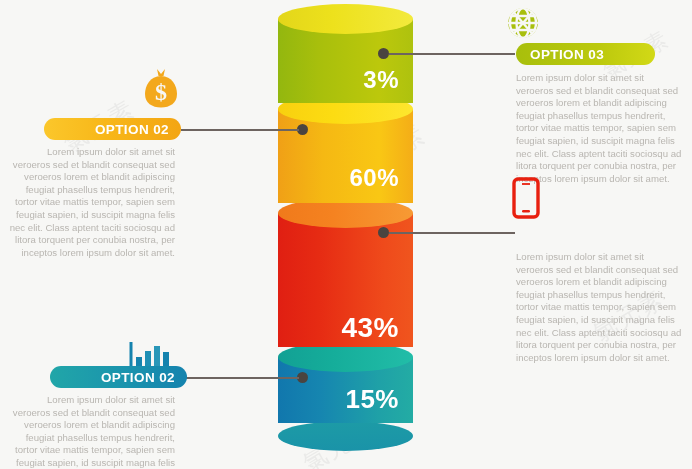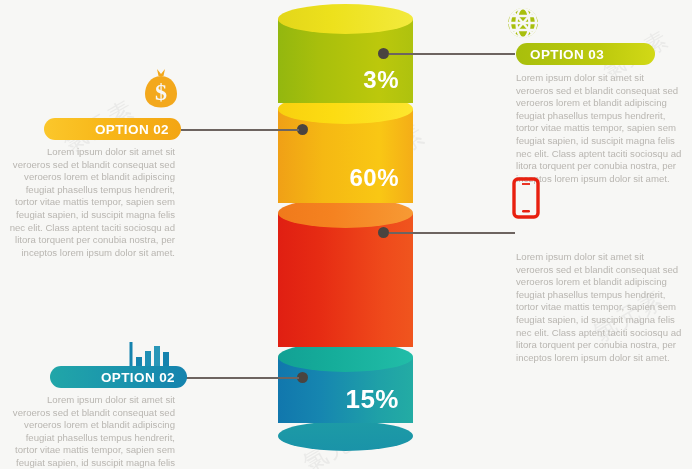--- a/index.html
+++ b/index.html
@@ -62,20 +62,21 @@
     <div class="seg" style="top:338px;height:92px;">
       <div class="cap bot" style="background:linear-gradient(180deg,#1d9ba6,#1a93a8);"></div>
       <div class="body" style="background:linear-gradient(90deg,#1177ad 0%,#1686b0 32%,#1fa1a7 75%,#23aca4 100%);"></div>
       <div class="cap top" style="background:linear-gradient(90deg,#12a094 0%,#15ad9a 40%,#22bda8 100%);"></div>
       <div class="pct" style="top:40px;font-size:26px;">15%</div>
     </div>
 
     <div class="seg" style="top:194px;height:160px;">
       <div class="body" style="background:linear-gradient(90deg,#e01f12 0%,#e62b13 30%,#ef4a1b 78%,#f0551e 100%);"></div>
       <div class="cap top" style="background:linear-gradient(90deg,#f07a1b 0%,#f58220 40%,#f79a34 100%);"></div>
+      <div class="pct" style="top:112px;font-size:28px;">43%</div>
     </div>
 
     <div class="seg" style="top:90px;height:120px;">
       <div class="body" style="background:linear-gradient(90deg,#f0a016 0%,#f5b813 33%,#f9c714 75%,#f4ad17 100%);"></div>
       <div class="cap top" style="background:linear-gradient(90deg,#f8d00f 0%,#fcdc12 40%,#fde62e 100%);"></div>
       <div class="pct" style="top:68px;font-size:24px;">60%</div>
     </div>
 
     <div class="seg" style="top:0px;height:110px;">
       <div class="body" style="background:linear-gradient(90deg,#93b70f 0%,#a8bf0c 30%,#bcc80c 75%,#aec20e 100%);"></div>

